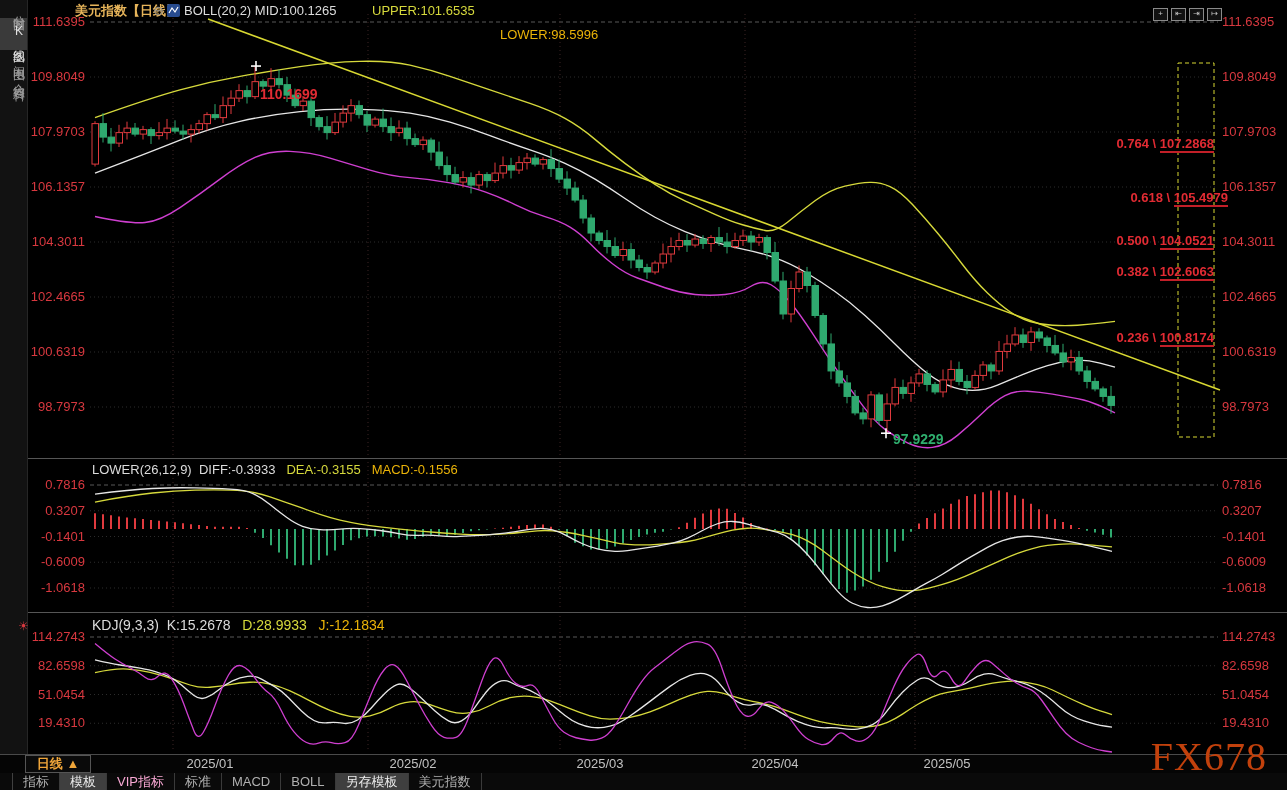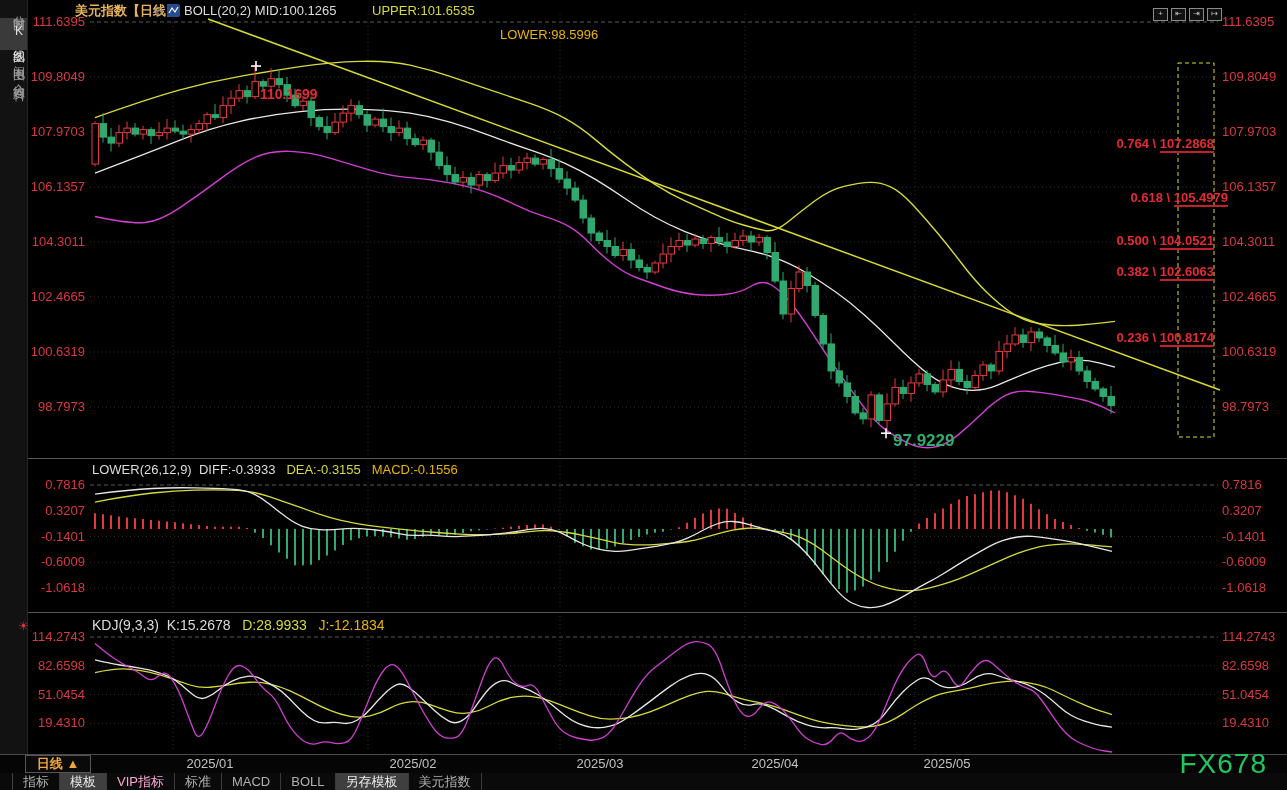--- a/index.html
+++ b/index.html
@@ -22,32 +22,32 @@
           font-size:8px;line-height:10px;text-align:center;margin-left:3px;background:#111;}
   
   .axlab{font-size:13px;color:#d8383f;height:14px;line-height:14px;white-space:nowrap;}
   .axl{width:64px;text-align:right;left:21px;}
   .axr{left:1222px;text-align:left;}
   
   .fib{font-size:13px;font-weight:bold;color:#e22b33;white-space:nowrap;height:14px;line-height:14px;}
   .fib .val{border-bottom:2px solid #c21f28;padding-bottom:0px;}
   
   .ann-high{color:#e22b33;font-size:14px;font-weight:bold;}
-  .ann-low{color:#2fae6e;font-size:17px;font-weight:bold;}
+  .ann-low{color:#2fae6e;font-size:14px;font-weight:bold;}
   
   #daterow{left:0;top:754px;width:1287px;height:18px;border-top:1px solid #4a4a4a;border-bottom:1px solid #4a4a4a;background:#050505;}
   #period-cell{left:25px;top:755px;width:64px;height:16px;border:1px solid #555;background:#0a0a0a;
                color:#f0a63a;font-size:13px;font-weight:bold;text-align:center;line-height:16px;}
   .datelab{top:756px;font-size:13px;color:#c2c2c2;width:56px;text-align:center;}
   #toolbar{left:0;top:773px;width:1287px;height:17px;background:#0a0a0a;display:flex;align-items:stretch;padding-left:12px;}
   .tb{color:#b0b0b0;font-size:13px;line-height:17px;padding:0 10px;border-right:1px solid #3a3a3a;cursor:pointer;white-space:nowrap;}
   .tb:first-child{border-left:1px solid #404040;}
   .tb.active{background:#3f3f3f;color:#ececec;}
   .tb.vip{color:#f9a8d4;}
-  #watermark{right:20px;bottom:10px;font-size:28px;color:#22c55e;letter-spacing:1px;}
+  #watermark{right:20px;bottom:10px;font-size:40px;color:#c2410c;letter-spacing:1px;font-family:Liberation Serif, serif;}
   .starburst{color:#d8383f;font-size:12px;}
 </style>
 </head>
 <body>
 
 <svg id="chart-svg" class="abs" style="left:0;top:0" width="1287" height="790" xmlns="http://www.w3.org/2000/svg">
     <line x1="27" y1="458.5" x2="1287" y2="458.5" stroke="#565656" stroke-width="1"></line>
     <line x1="27" y1="612.5" x2="1287" y2="612.5" stroke="#565656" stroke-width="1"></line>
     <line x1="90" y1="22" x2="1218" y2="22" stroke="#585858" stroke-dasharray="4 3" stroke-width="1"></line>
     <line x1="90" y1="77" x2="1218" y2="77" stroke="#2c2c2c" stroke-dasharray="1 3" stroke-width="1"></line>

